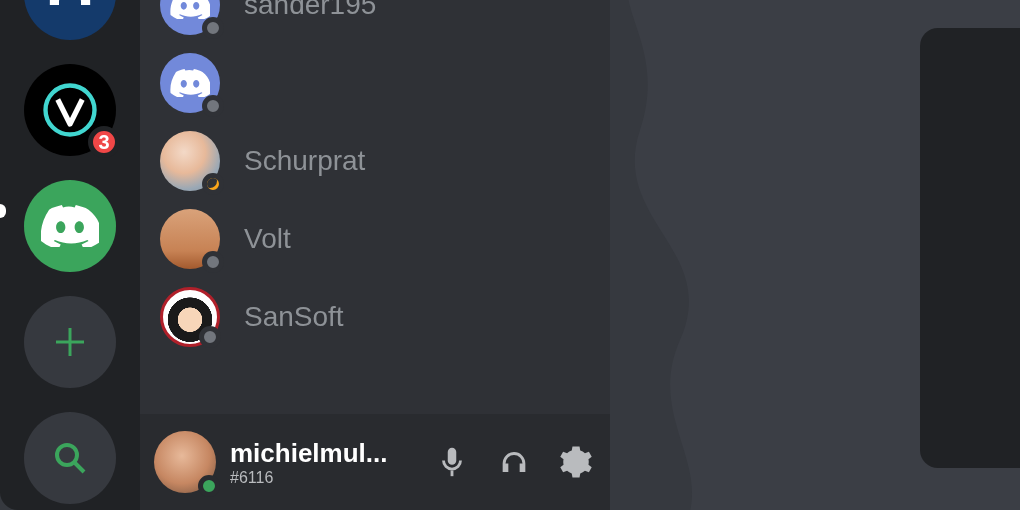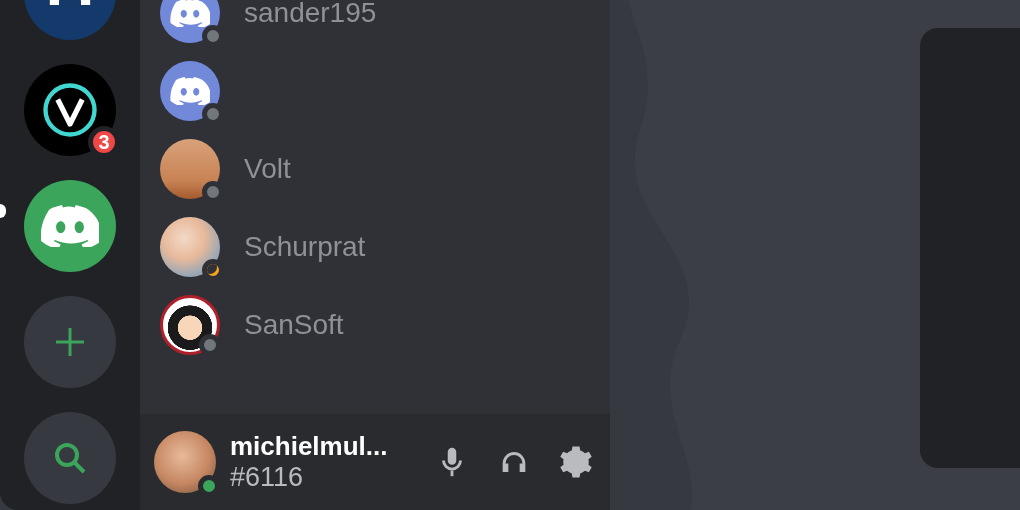--- a/index.html
+++ b/index.html
@@ -82,21 +82,21 @@
   .dm-col {
     width: 470px;
     background: #2f3136;
     display: flex;
     flex-direction: column;
     position: relative;
   }
   .dm-list {
     flex: 1 1 auto;
     overflow: hidden;
-    padding-top: 12px;
+    padding-top: 4px;
   }
   .dm-row {
     display: flex;
     align-items: center;
     gap: 24px;
     padding: 8px 20px;
     height: 78px;
   }
   .dm-row.partial-top { margin-top: -38px; }
   .dm-avatar {
@@ -167,21 +167,21 @@
   .user-name {
     color: #ffffff;
     font-size: 26px;
     font-weight: 600;
     white-space: nowrap;
     overflow: hidden;
     text-overflow: ellipsis;
   }
   .user-tag {
     color: #b9bbbe;
-    font-size: 27px;
+    font-size: 16px;
   }
   .panel-icons {
     display: flex;
     gap: 22px;
     margin-left: auto;
     align-items: center;
   }
   .panel-icon {
     width: 40px;
     height: 40px;
@@ -283,31 +283,31 @@
     <div class="dm-row">
       <div class="dm-avatar">
         <svg class="discord-face" viewBox="0 0 50 36">
             <path d="M41 4c-3-2-7-3-11-4l-1 2c-3-1-7-1-10 0l-1-2C14 1 10 2 7 4 1 13-1 22 0 31c5 4 10 6 15 7l2-4c-2-1-4-2-6-3l1-1c9 4 19 4 28 0l1 1c-2 1-4 2-6 3l2 4c5-1 10-3 15-7 1-11-2-20-11-27zM17 24c-2 0-4-2-4-5s2-5 4-5 4 2 4 5-2 5-4 5zm16 0c-2 0-4-2-4-5s2-5 4-5 4 2 4 5-2 5-4 5z"></path>
           </svg>
         <div class="status-dot status-offline"></div>
       </div>
     </div>
 
     <div class="dm-row">
+      <div class="dm-avatar photo">
+        <div class="status-dot status-idle"></div>
+      </div>
+      <div class="dm-name">Schurprat</div>
+    </div>
+
+    <div class="dm-row">
       <div class="dm-avatar desert">
         <div class="status-dot status-offline"></div>
       </div>
       <div class="dm-name">Volt</div>
-    </div>
-
-    <div class="dm-row">
-      <div class="dm-avatar photo">
-        <div class="status-dot status-idle"></div>
-      </div>
-      <div class="dm-name">Schurprat</div>
     </div>
 
     <div class="dm-row">
       <div class="dm-avatar anime">
         <div class="status-dot status-offline"></div>
       </div>
       <div class="dm-name">SanSoft</div>
     </div>
 
   </div>

